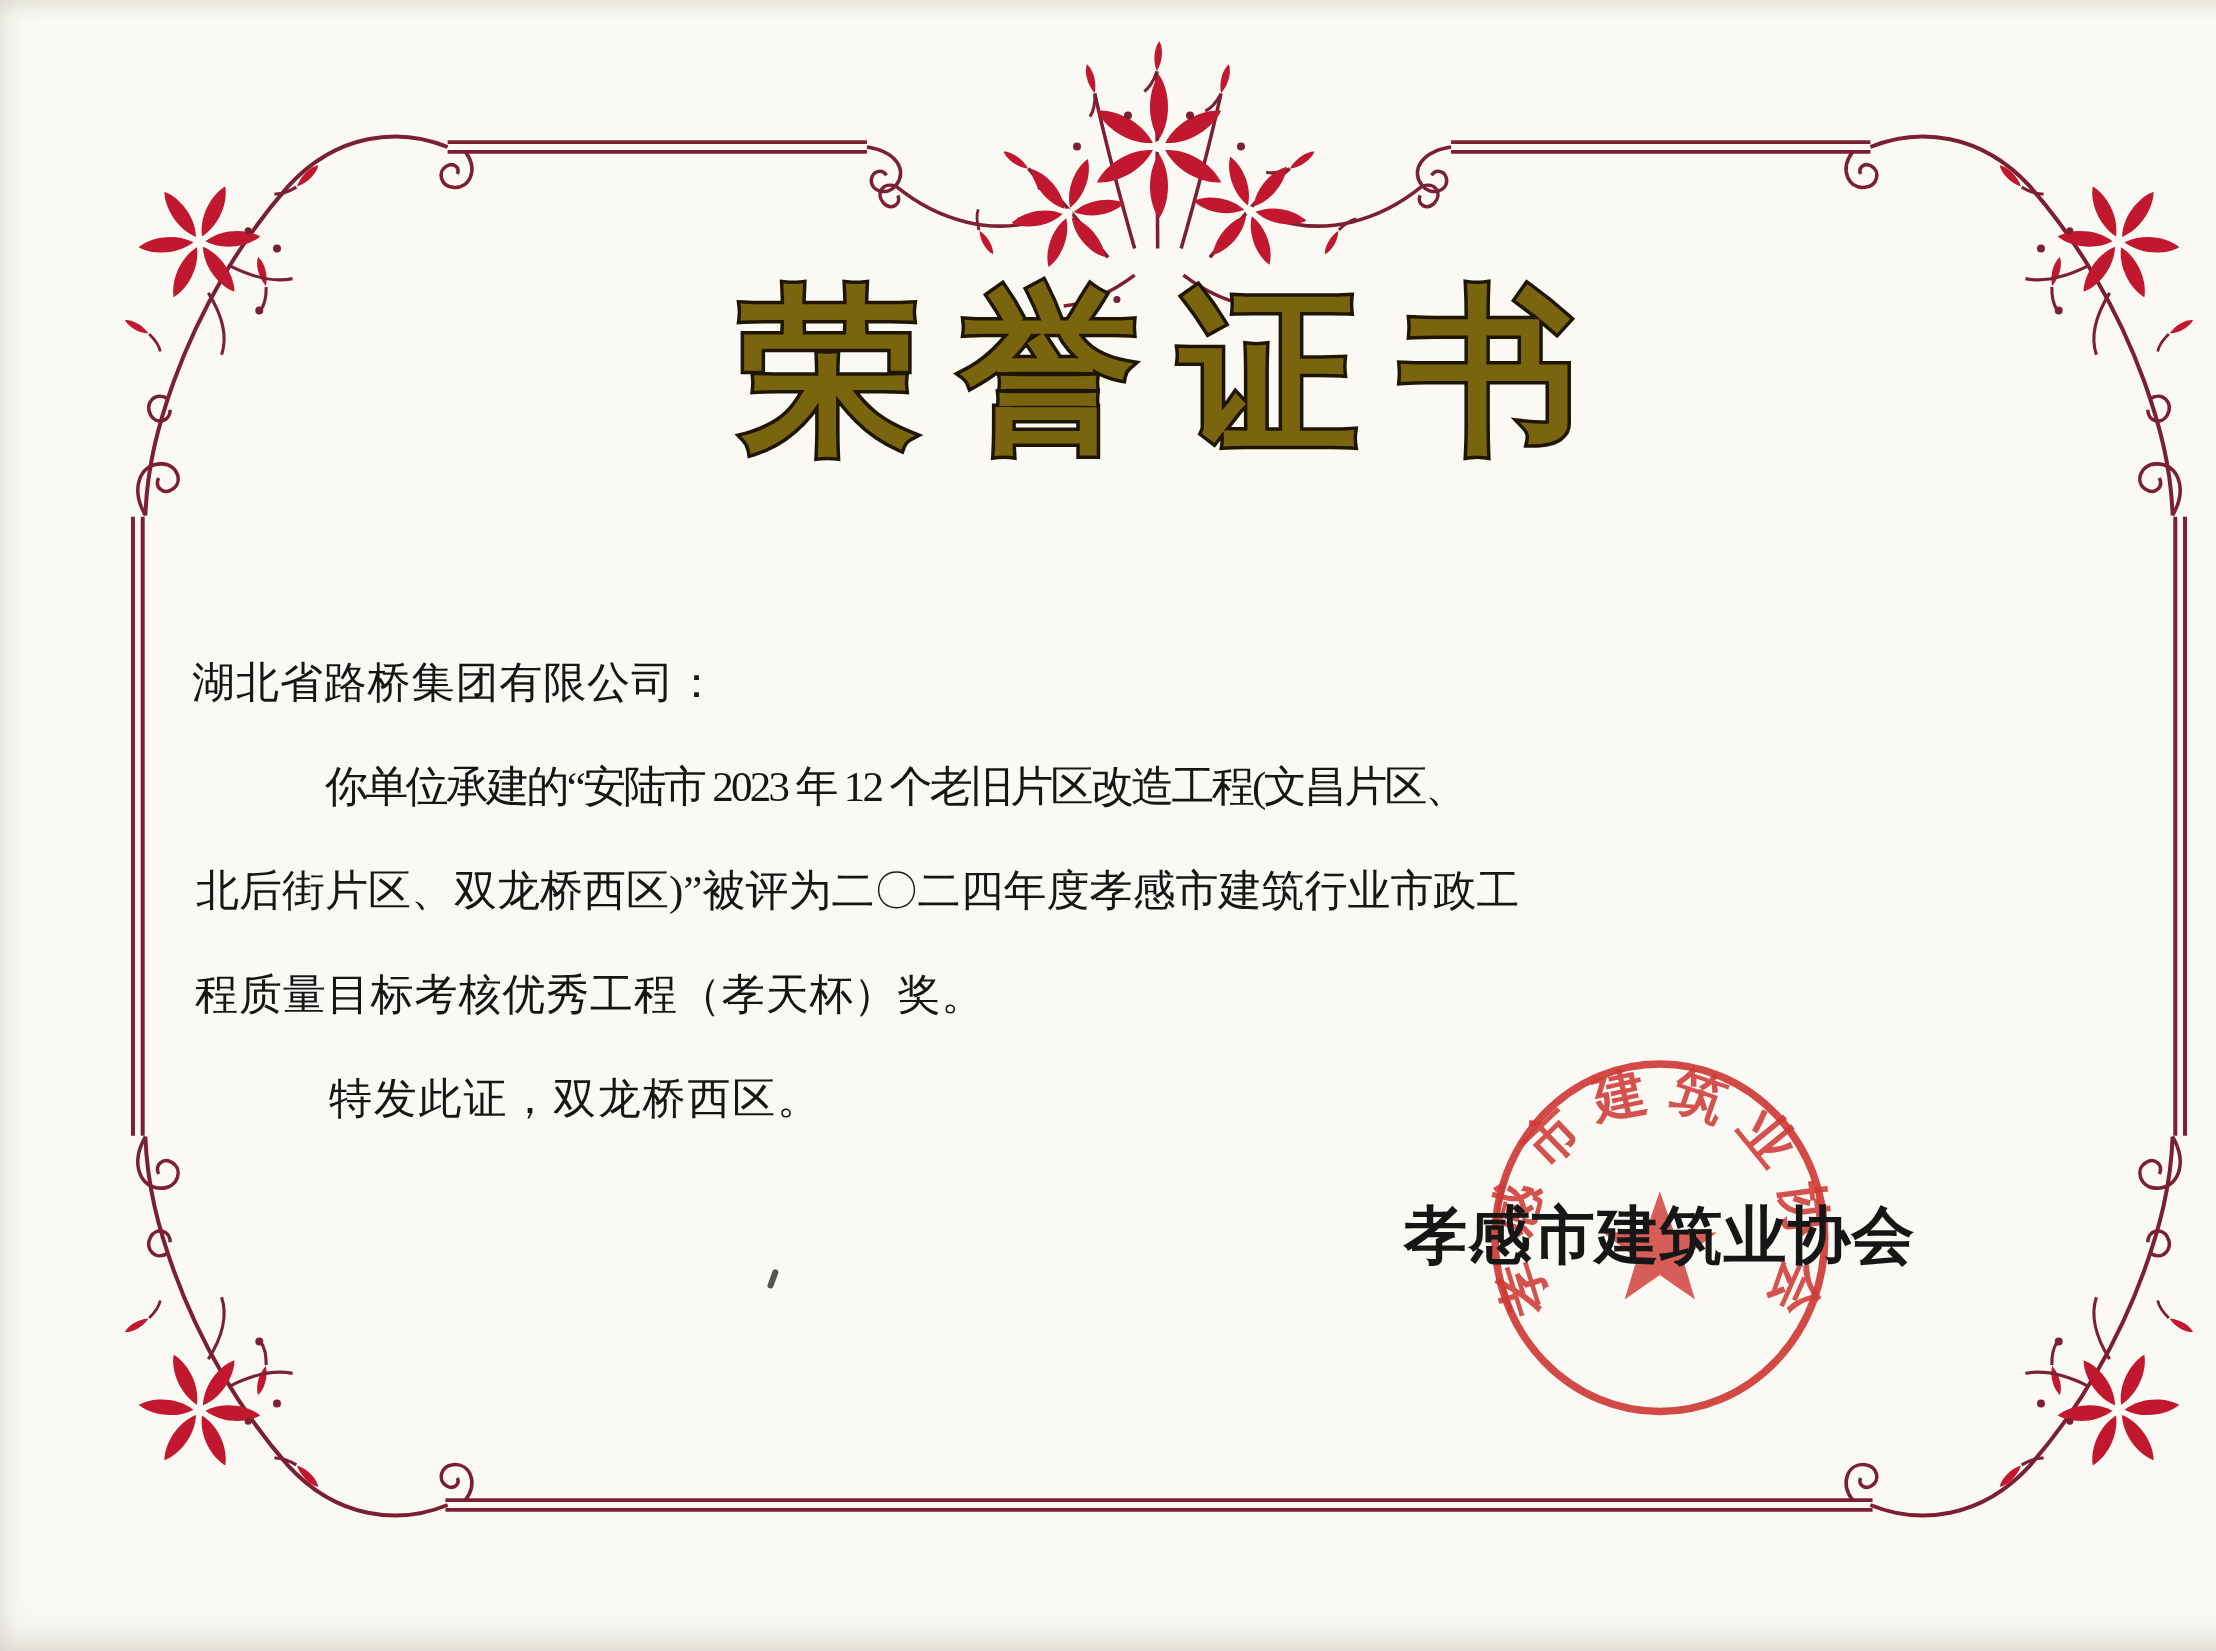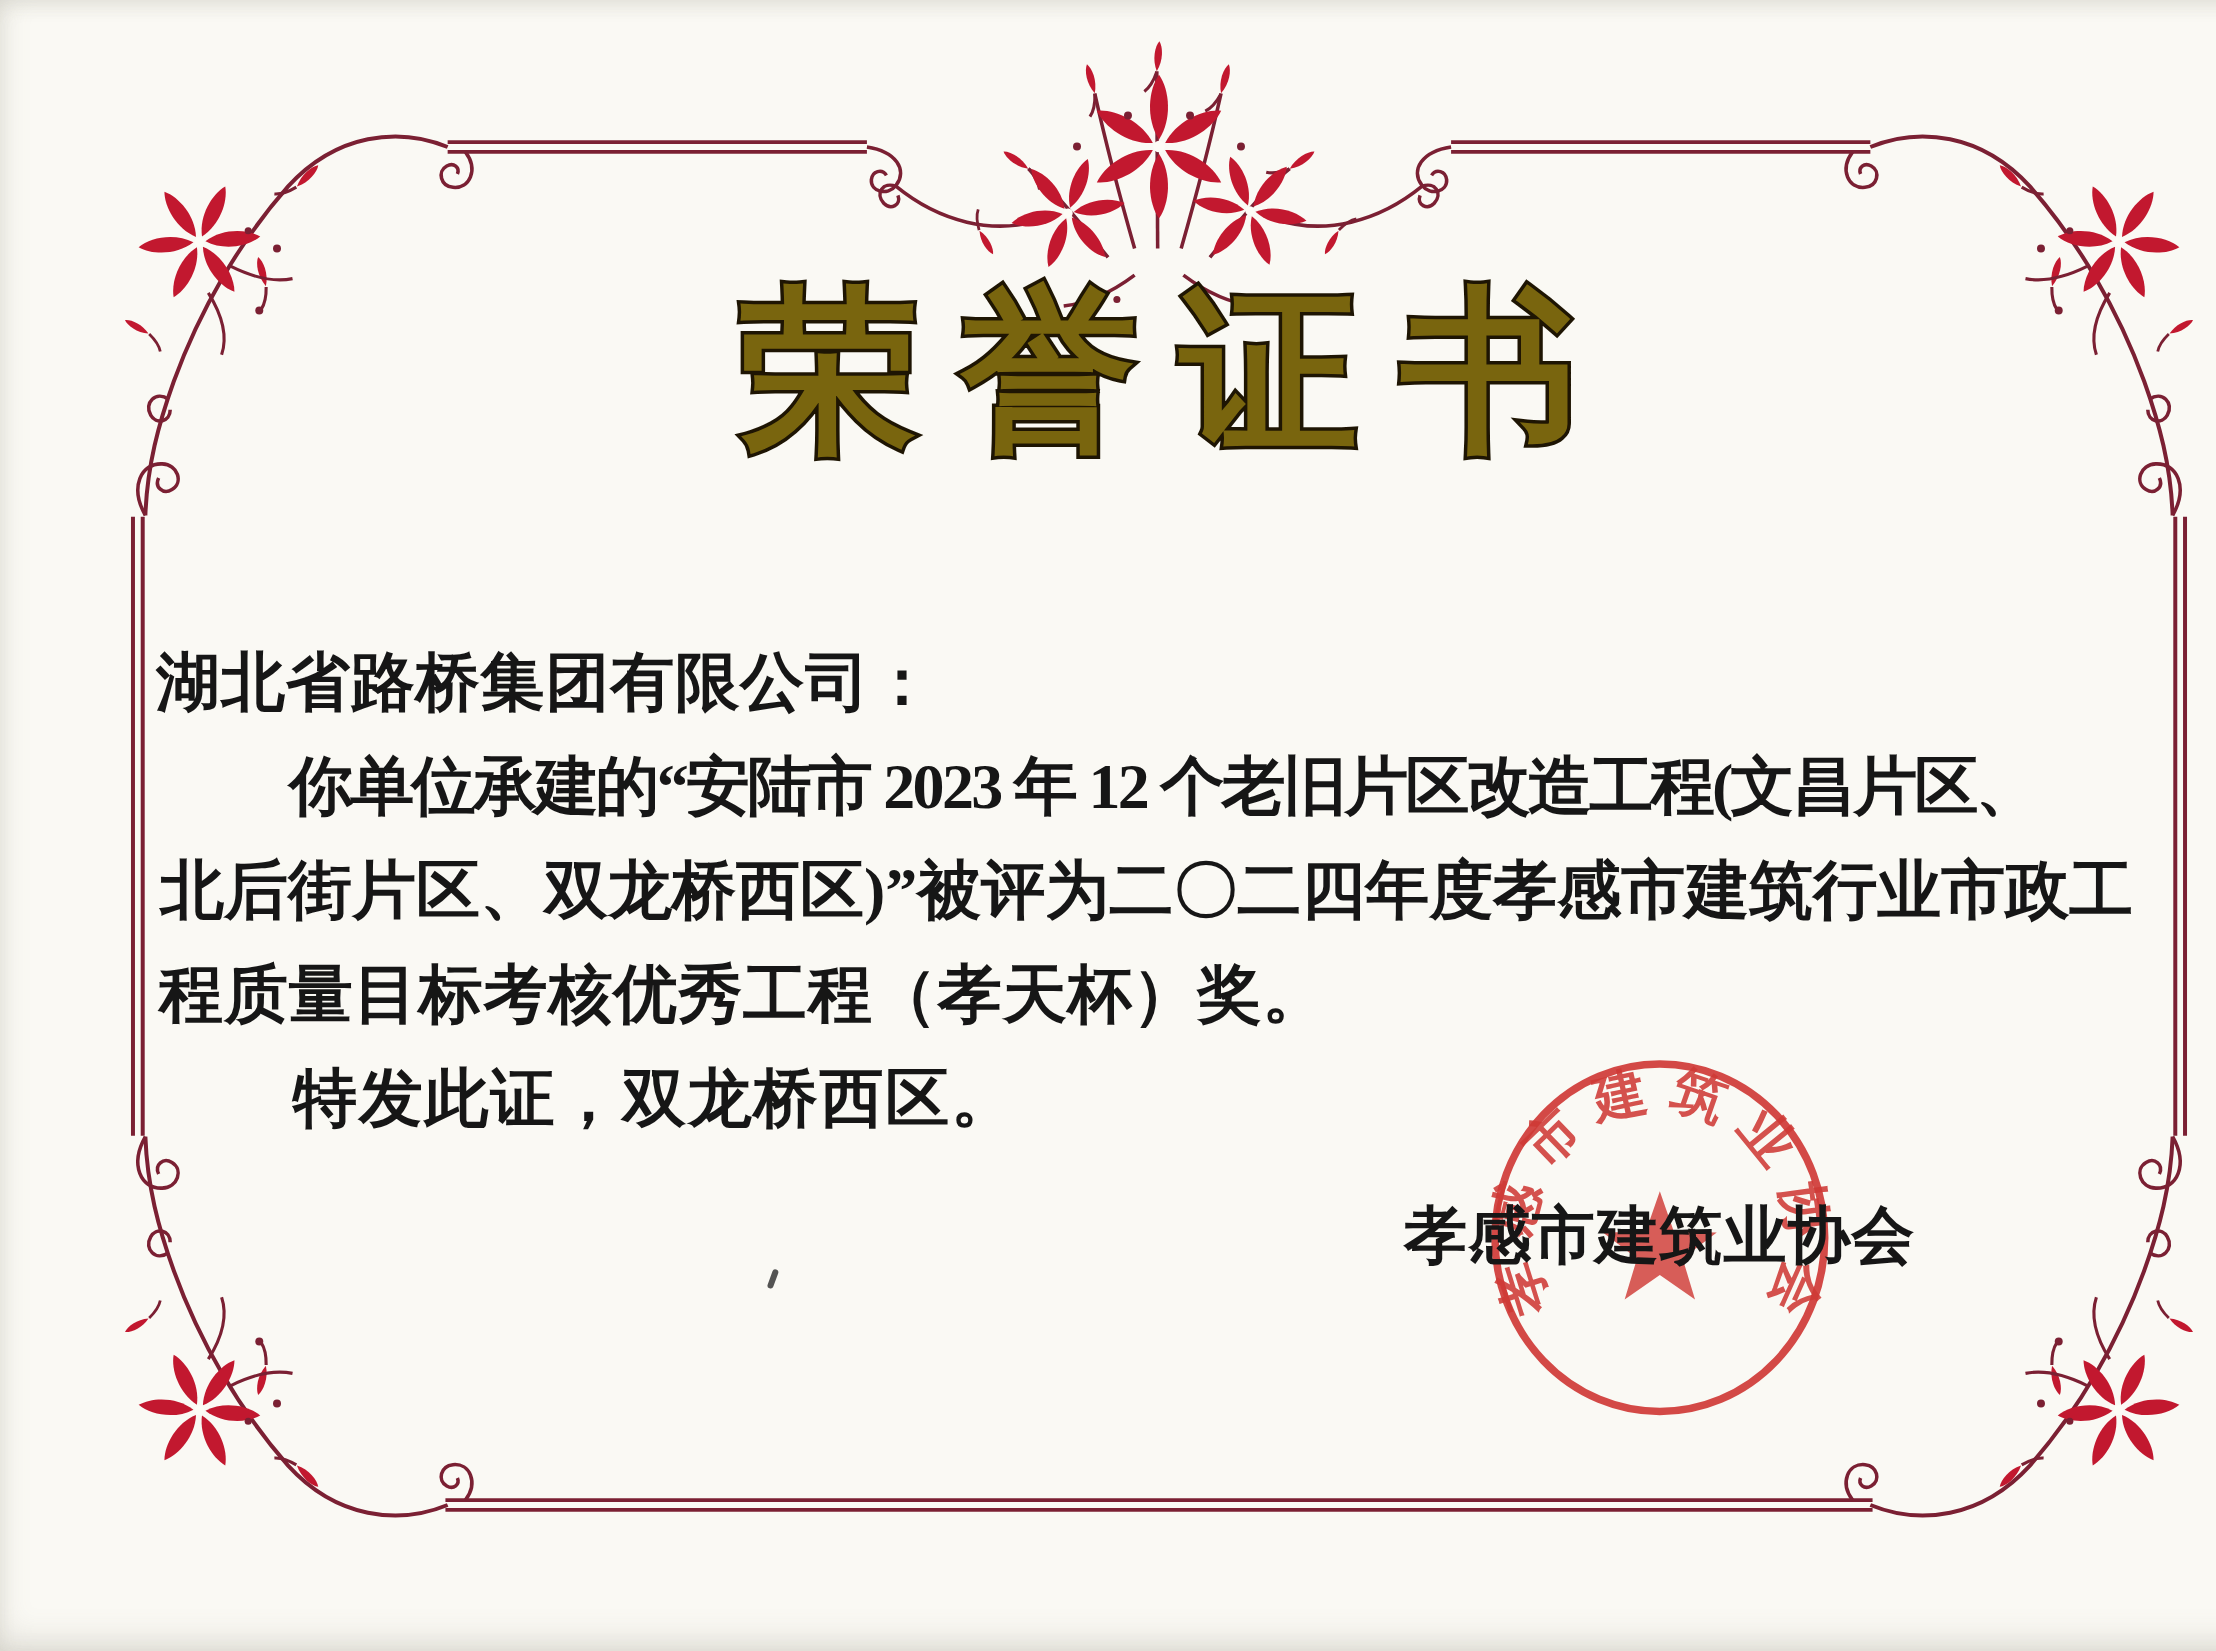--- a/index.html
+++ b/index.html
@@ -19,21 +19,21 @@
   .stamp-text{fill:var(--stamp-red,#cf3a36);font-family:"Liberation Serif","DejaVu Serif",serif;
     font-weight:700;font-size:120px;letter-spacing:40px;opacity:.88;}
   .title-wrap{position:absolute;left:0;right:0;top:279px;height:191px;z-index:3;
     text-align:center;}
   .title-layer{position:absolute;left:0;right:0;top:0;
     font-size:177px;line-height:186px;font-weight:700;letter-spacing:43px;padding-left:43px;
     white-space:nowrap;}
   .title-stroke{color:var(--title-outline,#1e1503);-webkit-text-stroke:7px var(--title-outline,#1e1503);}
   .title-fill{color:var(--title-gold,#79650e);}
   .bodyline{position:absolute;white-space:nowrap;z-index:3;
-    font-size:64px;line-height:64px;font-weight:700;color:var(--ink-black,#161616);}
+    font-size:43px;line-height:64px;font-weight:400;color:var(--ink-black,#161616);margin-left:36px;}
   #line1{left:156px;top:651px;letter-spacing:0.9px;}
   #line2{left:289px;top:755px;letter-spacing:-2.7px;}
   #line3{left:160px;top:859px;letter-spacing:0;}
   #line4{left:159px;top:963px;letter-spacing:0.9px;}
   #line5{left:293px;top:1067px;letter-spacing:1.8px;}
   .issuer{position:absolute;left:1404px;top:1205px;z-index:3;white-space:nowrap;
     font-size:63px;line-height:63px;font-weight:700;letter-spacing:0.9px;color:var(--ink-black,#161616);}
   .issue-date{position:absolute;left:1449px;top:1299px;z-index:3;white-space:nowrap;
     font-size:61px;line-height:61px;font-weight:700;letter-spacing:0;color:var(--ink-black,#161616);}
   .ink-speck{position:absolute;left:770px;top:1269px;width:6.2px;height:19.5px;z-index:3;

